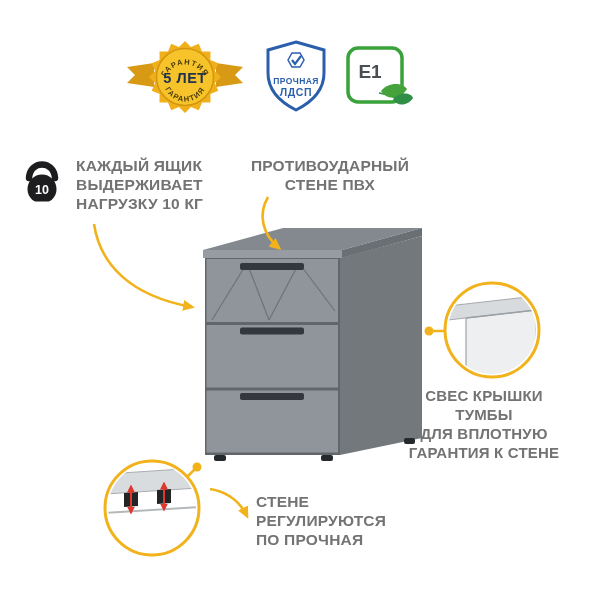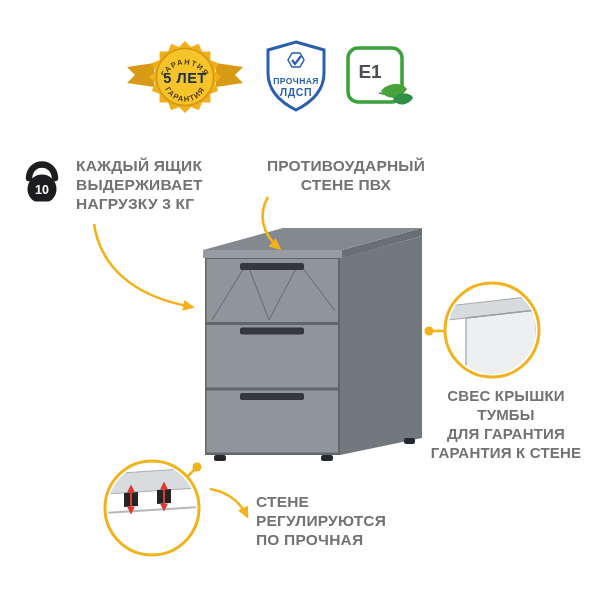--- a/index.html
+++ b/index.html
@@ -138,32 +138,32 @@
       <path d="M -13 -4 C -12 -22 12 -22 13 -4" fill="none" stroke="#1d1d1f" stroke-width="6.5" stroke-linecap="round"></path>
       <circle cy="7" r="14.5" fill="#1d1d1f"></circle>
       <rect x="-16" y="19.5" width="32" height="5" fill="#ffffff"></rect>
       <text y="12" font-size="12.5" font-weight="bold" fill="#ffffff" text-anchor="middle">10</text>
     </g>
   </svg>
 
   <div class="ftext" style="left:76px;top:156px">
     <span>КАЖДЫЙ ЯЩИК</span>
     <span>ВЫДЕРЖИВАЕТ</span>
-    <span>НАГРУЗКУ 3 КГ</span>
+    <span>НАГРУЗКУ 10 КГ</span>
   </div>
 
-  <div class="ftext center" style="left:256px;top:156px;width:180px">
+  <div class="ftext center" style="left:240px;top:156px;width:180px">
     <span>ПРОТИВОУДАРНЫЙ</span>
     <span>СТЕНЕ ПВХ</span>
   </div>
 
-  <div class="ftext center" style="left:414px;top:386px;width:184px;font-size:15px">
+  <div class="ftext center" style="left:392px;top:386px;width:184px;font-size:15px">
     <span>СВЕС КРЫШКИ</span>
     <span>ТУМБЫ</span>
-    <span>ДЛЯ ГАРАНТИЯ</span>
+    <span>ДЛЯ ВПЛОТНУЮ</span>
     <span>ГАРАНТИЯ К СТЕНЕ</span>
   </div>
 
   <div class="ftext" style="left:256px;top:492px">
     <span>СТЕНЕ</span>
     <span>РЕГУЛИРУЮТСЯ</span>
     <span>ПО ПРОЧНАЯ</span>
   </div>
 
 </div>

